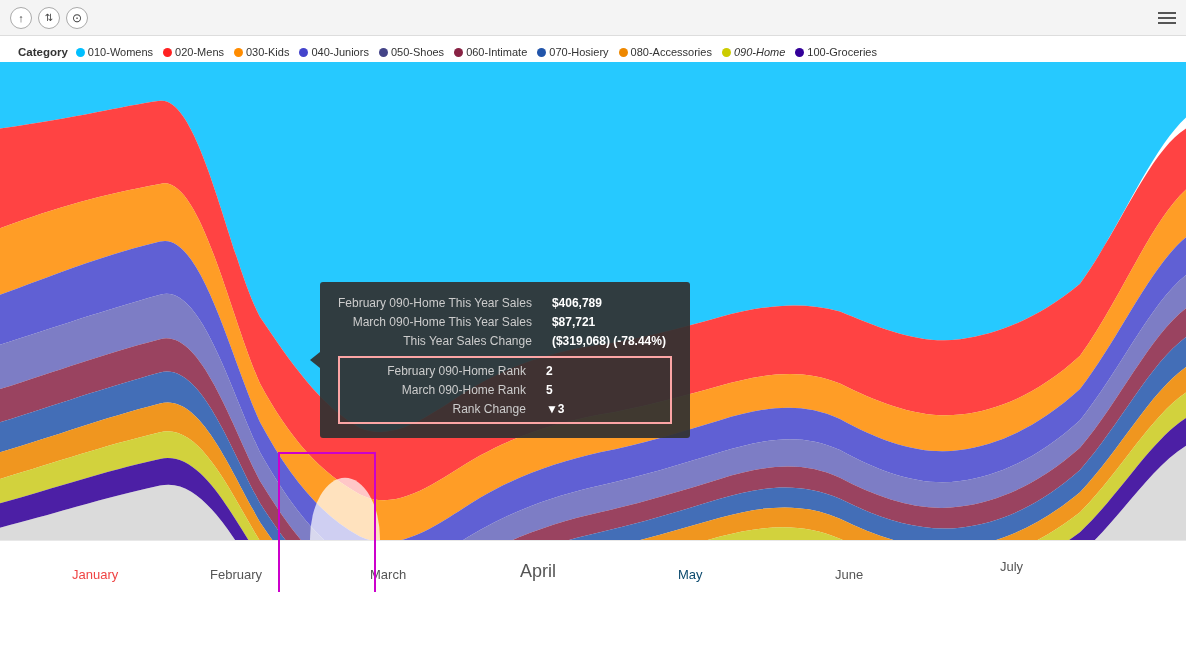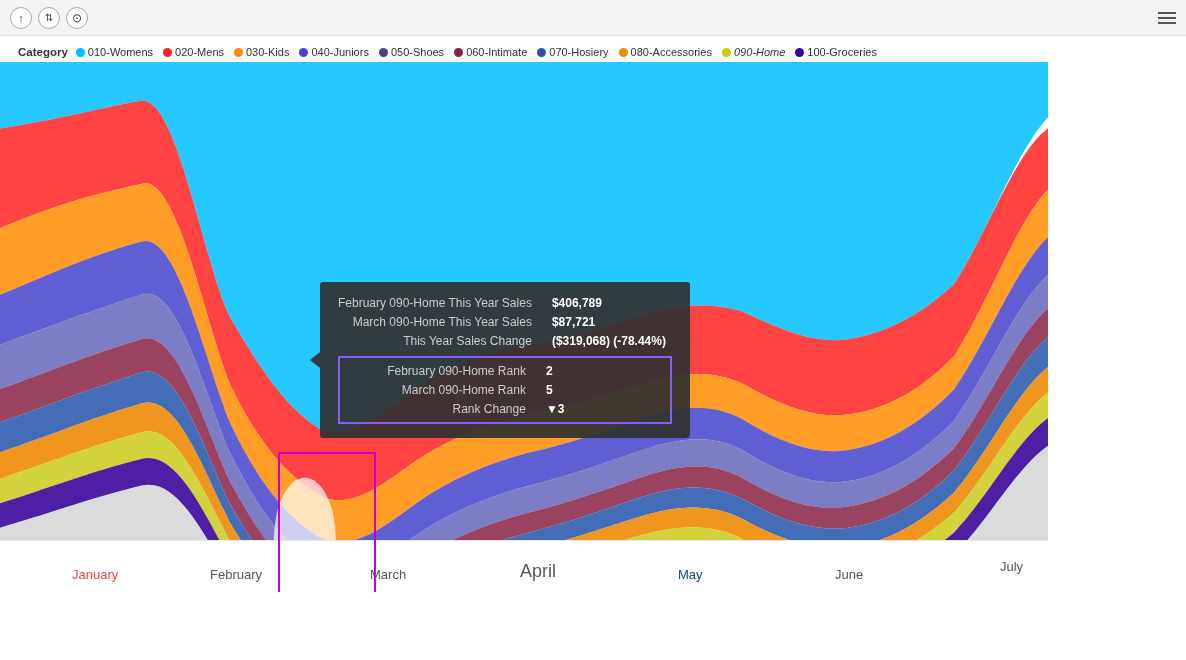--- a/index.html
+++ b/index.html
@@ -84,21 +84,21 @@
       width: 9px;
       height: 9px;
       border-radius: 50%;
       margin-right: 3px;
       flex-shrink: 0;
     }
 
     
     .chart-area {
       position: relative;
-      width: 1048px;
+      width: 1186px;
       height: 530px;
       overflow: hidden;
       background: #fff;
     }
 
     
     .chart-svg {
       position: absolute;
       top: 0;
       left: 0;
@@ -287,21 +287,21 @@
     </div>
     <div class="tooltip-row">
       <span class="tooltip-key">March 090-Home This Year Sales</span>
       <span class="tooltip-val">$87,721</span>
     </div>
     <div class="tooltip-row">
       <span class="tooltip-key">This Year Sales Change</span>
       <span class="tooltip-val">($319,068) (-78.44%)</span>
     </div>
 
-    <div style="border: 2px solid #8b5cf6; padding: 6px 4px; margin-top: 8px;">
+    <div style="border: 2px solid #fca5a5; padding: 6px 4px; margin-top: 8px;">
       <div class="tooltip-row">
         <span class="tooltip-key">February 090-Home Rank</span>
         <span class="tooltip-val">2</span>
       </div>
       <div class="tooltip-row">
         <span class="tooltip-key">March 090-Home Rank</span>
         <span class="tooltip-val">5</span>
       </div>
       <div class="tooltip-row">
         <span class="tooltip-key">Rank Change</span>

